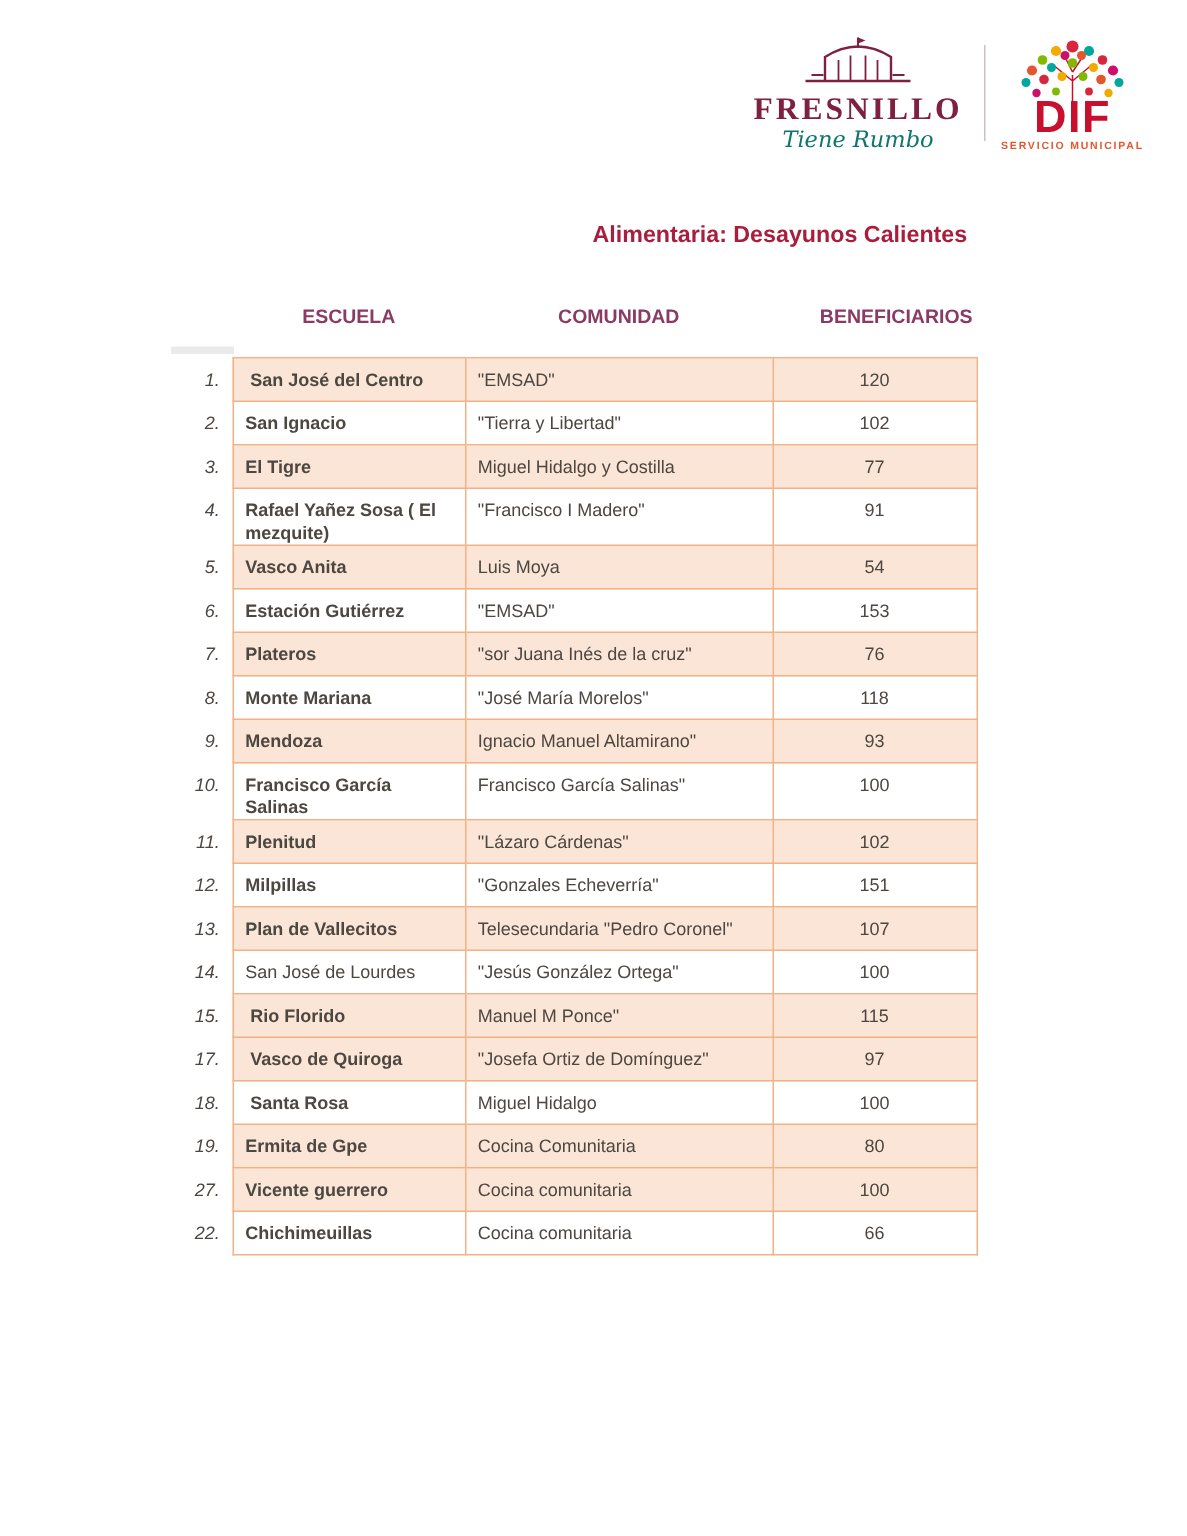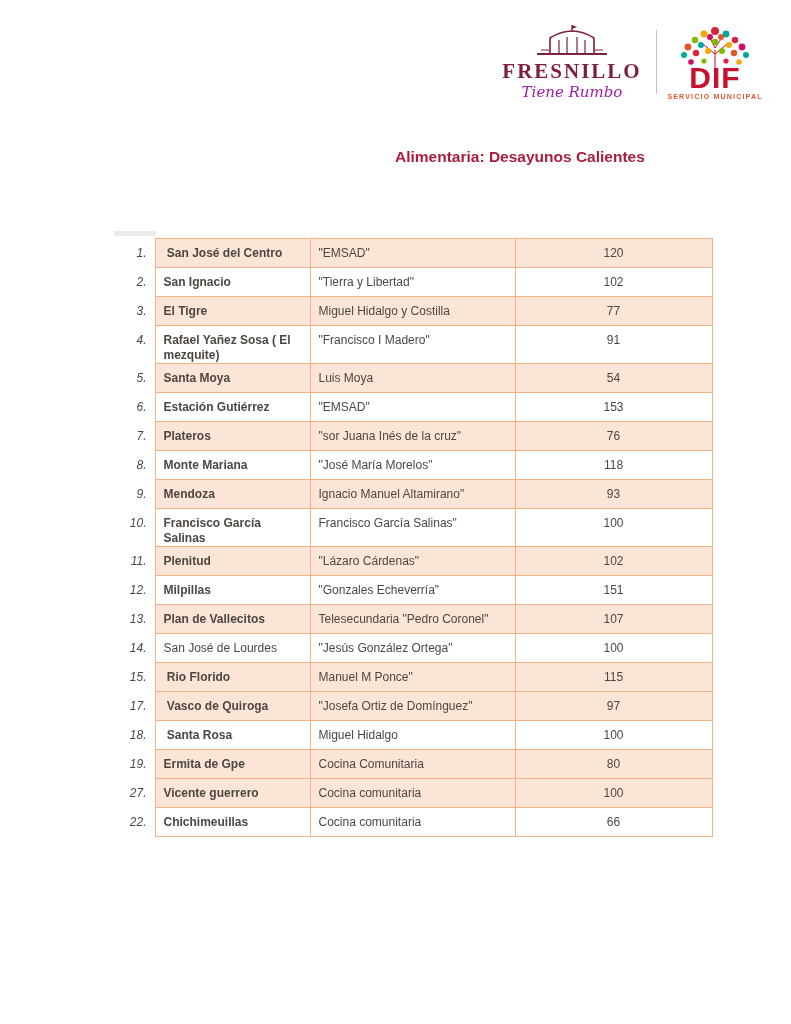--- a/index.html
+++ b/index.html
@@ -37,21 +37,21 @@
     font-weight: bold;
     font-size: 21px;
     letter-spacing: 2px;
     color: #7E2140;
     line-height: 1.05;
   }
   .fresnillo-tagline {
     font-family: "DejaVu Serif", serif;
     font-style: italic;
     font-size: 15px;
-    color: #a21caf;
+    color: #0f766e;
     margin-top: 1px;
   }
   .logo-divider {
     width: 1px;
     height: 64px;
     background: #c9bfc4;
   }
   .dif-logo {
     width: 96px;
     text-align: center;
@@ -143,21 +143,21 @@
     padding: 7px 9px 0 0;
   }
   td.bordered { border: 1px solid #F4B183; }
   td.cell-escuela {
     width: 155px;
     font-weight: bold;
     white-space: pre-wrap;
     color: #4A443F;
   }
   td.cell-comunidad { width: 205px; }
-  td.cell-beneficiarios { width: 197px; text-align: center; }
+  td.cell-beneficiarios { width: 136px; text-align: center; }
   tr.shaded td.bordered { background: #FBE5D6; }
   tr.nobold td.cell-escuela { font-weight: normal; }
 </style>
 </head>
 <body>
 
 <div class="page">
 
   <div class="header-logos">
 
@@ -208,20 +208,25 @@
           <circle cx="66" cy="38" r="2.8" fill="#F2A900"></circle>
         </svg>
       </span>
       <div class="dif-wordmark">DIF</div>
       <div class="dif-subtitle">SERVICIO MUNICIPAL</div>
     </div>
   </div>
 
   <h1 class="doc-title">Alimentaria: Desayunos Calientes</h1>
 
+  <div class="col-headers">
+    <span class="col-h-escuela">ESCUELA</span>
+    <span class="col-h-comunidad">COMUNIDAD</span>
+    <span class="col-h-beneficiarios">BENEFICIARIOS</span>
+  </div>
 
   <div class="stray-mark"></div>
 
   <div class="table-wrap">
     <table class="data-table">
       <tbody>
           <tr class="shaded">
       <td class="num-cell">1.</td>
       <td class="bordered cell-escuela"> San José del Centro</td>
       <td class="bordered cell-comunidad">"EMSAD"</td>
@@ -240,21 +245,21 @@
       <td class="bordered cell-beneficiarios">77</td>
     </tr>
           <tr>
       <td class="num-cell">4.</td>
       <td class="bordered cell-escuela">Rafael Yañez Sosa ( El mezquite)</td>
       <td class="bordered cell-comunidad">"Francisco I Madero"</td>
       <td class="bordered cell-beneficiarios">91</td>
     </tr>
           <tr class="shaded">
       <td class="num-cell">5.</td>
-      <td class="bordered cell-escuela">Santa Moya</td>
+      <td class="bordered cell-escuela">Vasco Anita</td>
       <td class="bordered cell-comunidad">Luis Moya</td>
       <td class="bordered cell-beneficiarios">54</td>
     </tr>
           <tr>
       <td class="num-cell">6.</td>
       <td class="bordered cell-escuela">Estación Gutiérrez</td>
       <td class="bordered cell-comunidad">"EMSAD"</td>
       <td class="bordered cell-beneficiarios">153</td>
     </tr>
           <tr class="shaded">

